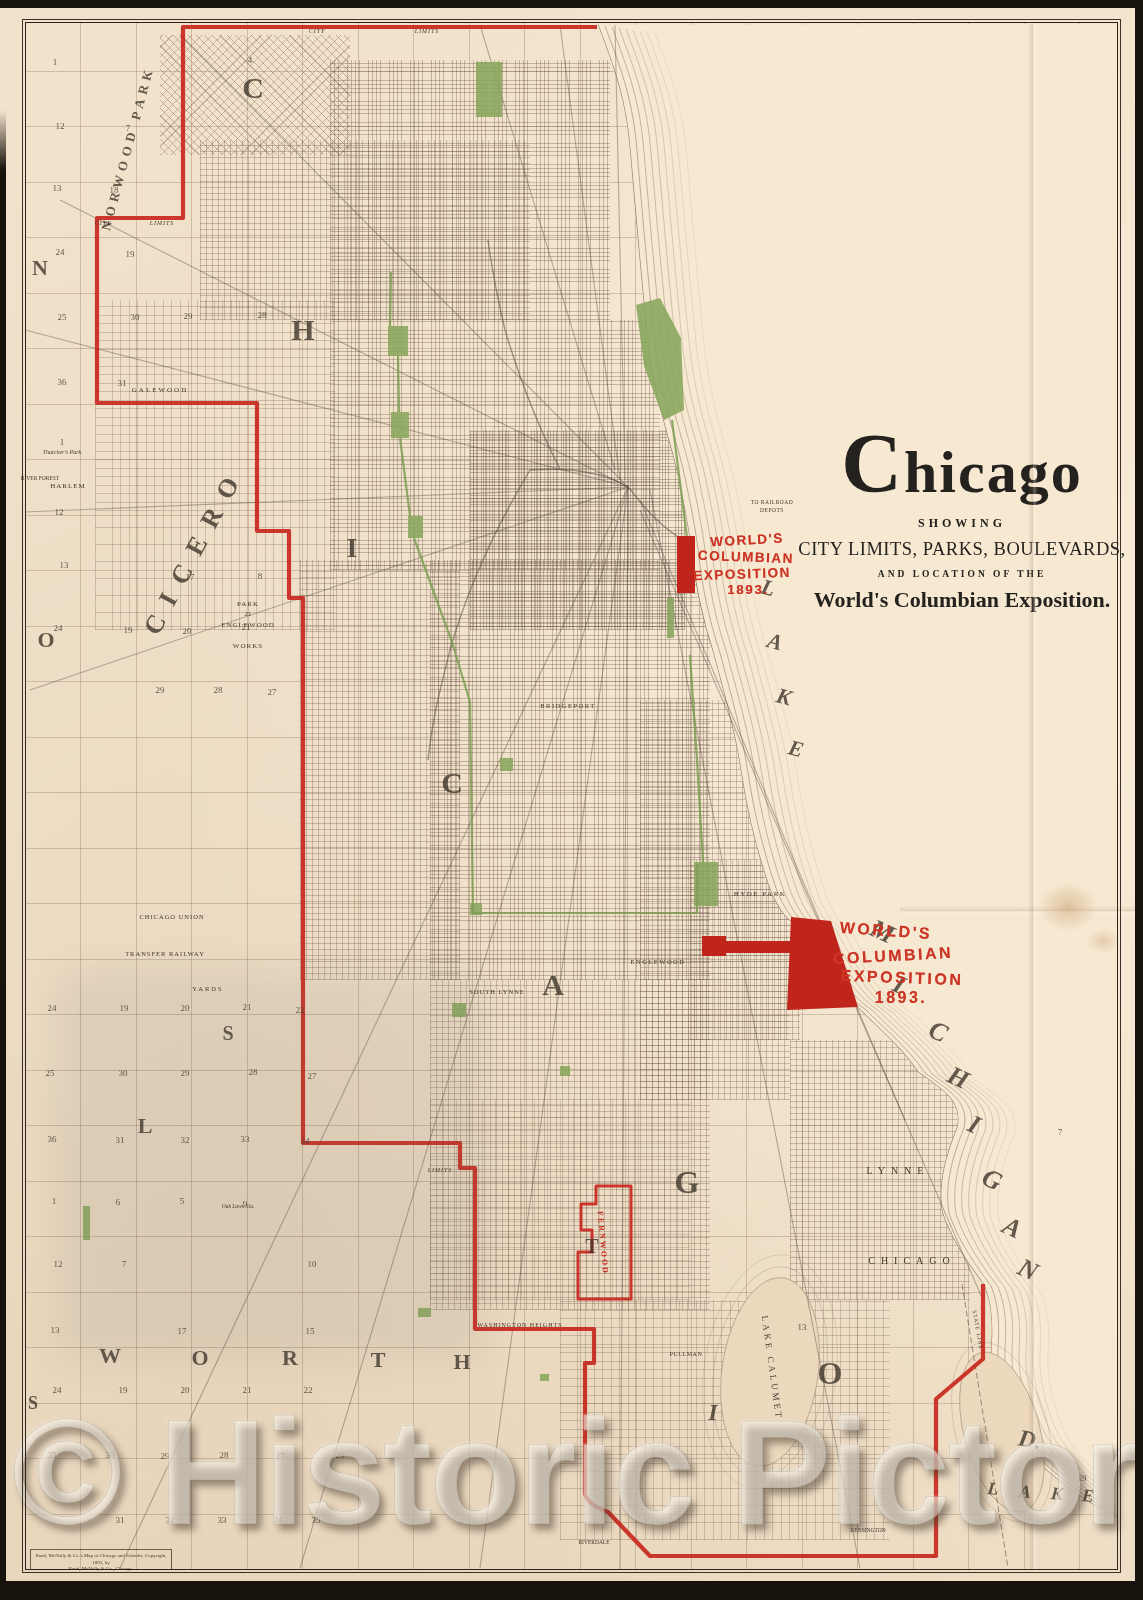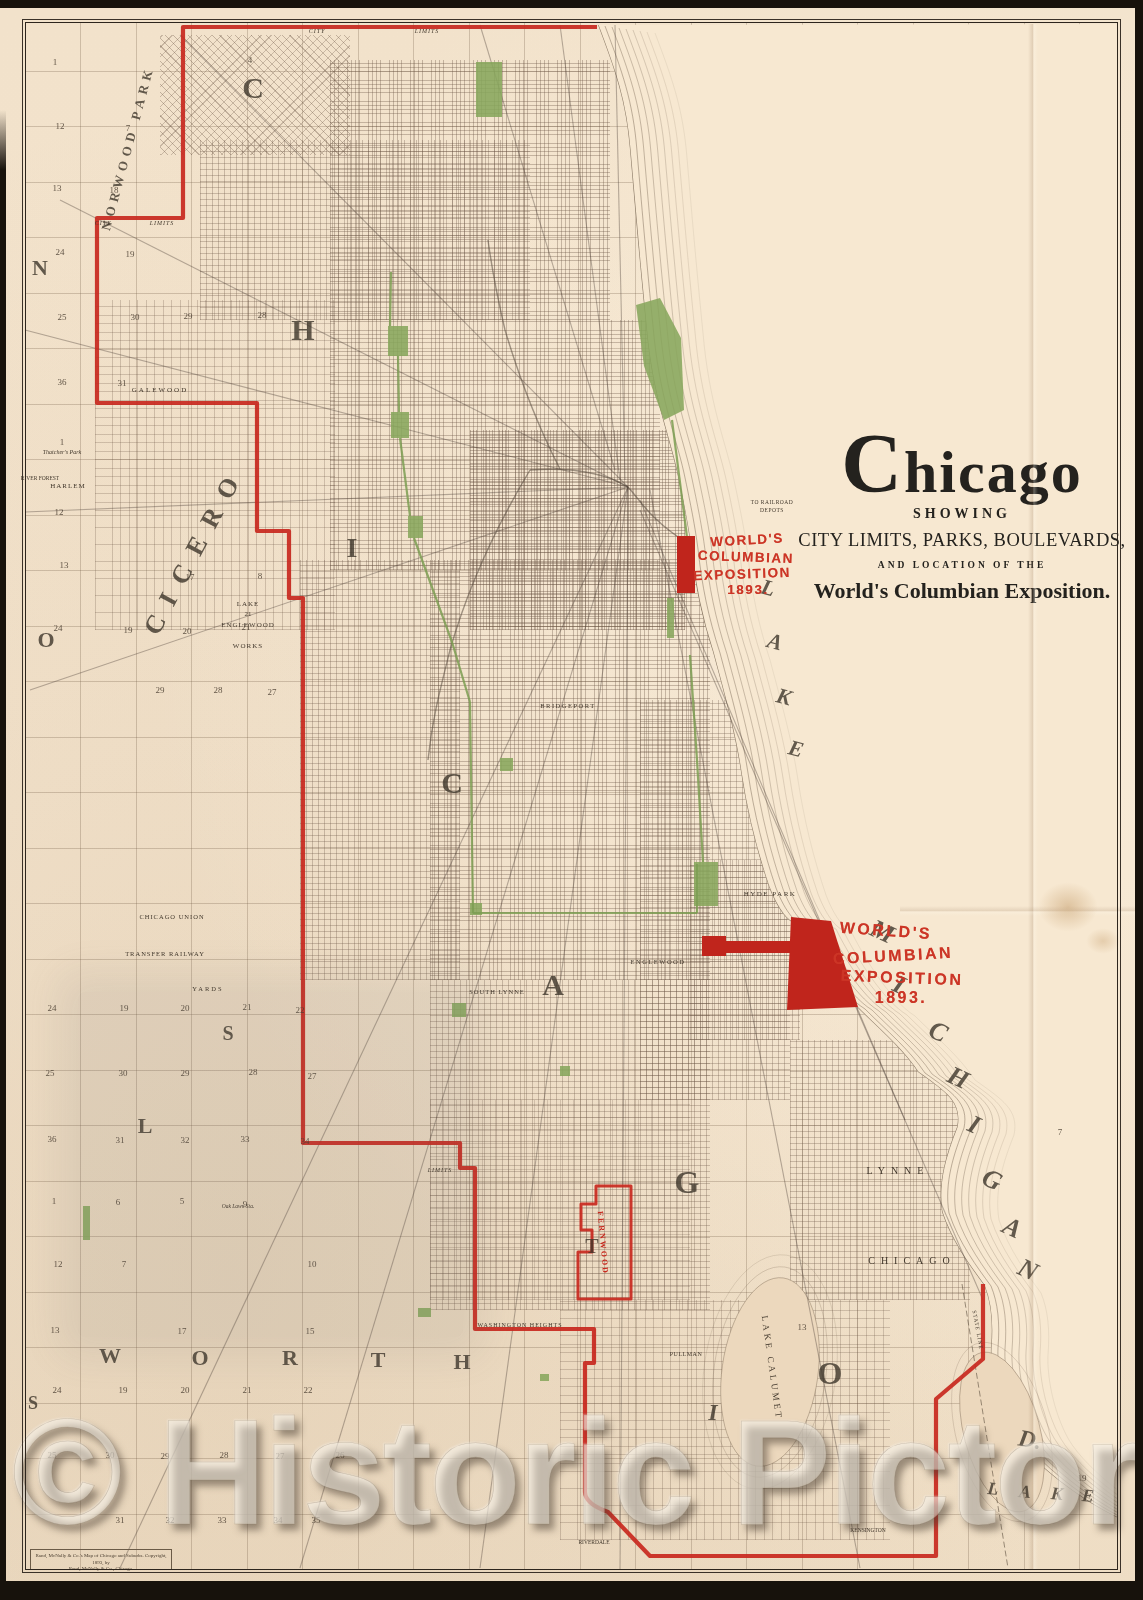--- a/index.html
+++ b/index.html
@@ -39,21 +39,21 @@
     color:#473b2e;opacity:.85;}
   .glyph{position:absolute;transform:translate(-50%,-50%) rotate(var(--r,0deg));
     font-family:"Liberation Serif",serif;font-weight:bold;color:#3e362b;opacity:.8;white-space:nowrap;}
   .plabel{position:absolute;transform:translate(-50%,-50%) rotate(var(--r,0deg));
     font-family:"Liberation Serif",serif;color:#42382c;white-space:nowrap;}
   
   #title-block{position:absolute;left:792px;top:430px;width:340px;text-align:center;z-index:9;color:#24221e;}
   #title-mapof{font-size:20px;font-weight:bold;letter-spacing:8px;}
   #title-name{font-size:60px;font-weight:bold;line-height:64px;margin-top:2px;letter-spacing:2px;}
   #title-name::first-letter{font-size:84px;}
-  #title-showing{font-size:14px;font-weight:bold;letter-spacing:4px;margin-top:2px;}
+  #title-showing{font-size:12px;font-weight:bold;letter-spacing:4px;margin-top:12px;}
   #title-line3{font-size:18.5px;margin-top:8px;letter-spacing:.5px;}
   #title-line4{font-size:9.5px;font-weight:bold;letter-spacing:3px;margin-top:9px;}
   #title-line5{font-size:22px;font-weight:bold;margin-top:8px;}
   
   .expo{position:absolute;z-index:9;text-align:center;}
   .expo div{position:absolute;transform:translate(-50%,-50%) rotate(var(--r,0deg));
     font-family:"Liberation Sans",sans-serif;font-weight:bold;color:#cc3526;white-space:nowrap;
     text-shadow:0 0 .5px rgba(204,53,38,.6);}
   #expo1 div{font-size:13.5px;letter-spacing:1.5px;}
   #expo2 div{font-size:16px;letter-spacing:2.5px;}
@@ -322,42 +322,42 @@
       <div class="glyph" style="left: 195px; top: 550px; font-size: 26px; letter-spacing: 14px; --r: -62deg;">CICERO</div>
     </div>
   <div id="places-layer">
       <div class="plabel" style="left: 160px; top: 390px; font-size: 7px; letter-spacing: 2px; --r: 0deg;">GALEWOOD</div>
       <div class="plabel" style="left: 68px; top: 486px; font-size: 7px; letter-spacing: 1px; --r: 0deg;">HARLEM</div>
       <div class="plabel" style="left: 40px; top: 478px; font-size: 5.5px; letter-spacing: 0px; --r: 0deg;">RIVER FOREST</div>
       <div class="plabel" style="left: 62px; top: 452px; font-size: 6px; letter-spacing: 0px; --r: 0deg; font-style: italic;">Thatcher's Park</div>
       <div class="plabel" style="left: 568px; top: 705px; font-size: 6.5px; letter-spacing: 1.5px; --r: 0deg;">BRIDGEPORT</div>
       <div class="plabel" style="left: 497px; top: 991px; font-size: 6.5px; letter-spacing: 1px; --r: 0deg;">SOUTH LYNNE</div>
       <div class="plabel" style="left: 658px; top: 961px; font-size: 6.5px; letter-spacing: 1.5px; --r: 0deg;">ENGLEWOOD</div>
-      <div class="plabel" style="left: 760px; top: 894px; font-size: 7px; letter-spacing: 1.5px; padding-left: 20px; --r: 0deg;">HYDE PARK</div>
+      <div class="plabel" style="left: 760px; top: 894px; font-size: 7px; letter-spacing: 1.5px; --r: 0deg;">HYDE PARK</div>
       <div class="plabel" style="left: 898px; top: 1170px; font-size: 10px; letter-spacing: 6px; --r: 0deg;">LYNNE</div>
       <div class="plabel" style="left: 912px; top: 1260px; font-size: 10px; letter-spacing: 6px; --r: 0deg;">CHICAGO</div>
       <div class="plabel" style="left: 520px; top: 1325px; font-size: 6px; letter-spacing: 1px; --r: 0deg;">WASHINGTON HEIGHTS</div>
       <div class="plabel" style="left: 686px; top: 1354px; font-size: 6px; letter-spacing: 0.5px; --r: 0deg;">PULLMAN</div>
       <div class="plabel" style="left: 594px; top: 1542px; font-size: 5.5px; letter-spacing: 0px; --r: 0deg;">RIVERDALE</div>
       <div class="plabel" style="left: 868px; top: 1530px; font-size: 5.5px; letter-spacing: 0px; --r: 0deg;">KENSINGTON</div>
       <div class="plabel" style="left: 172px; top: 916px; font-size: 6.5px; letter-spacing: 1px; --r: 0deg;">CHICAGO UNION</div>
       <div class="plabel" style="left: 165px; top: 953px; font-size: 6.5px; letter-spacing: 1px; --r: 0deg;">TRANSFER RAILWAY</div>
       <div class="plabel" style="left: 208px; top: 988px; font-size: 6.5px; letter-spacing: 2px; --r: 0deg;">YARDS</div>
       <div class="plabel" style="left: 772px; top: 502px; font-size: 5.5px; letter-spacing: 0.5px; --r: 0deg;">TO RAILROAD</div>
       <div class="plabel" style="left: 772px; top: 510px; font-size: 5.5px; letter-spacing: 0.5px; --r: 0deg;">DEPOTS</div>
       <div class="plabel" style="left: 317px; top: 31px; font-size: 6px; letter-spacing: 1px; --r: 0deg; font-style: italic;">CITY</div>
       <div class="plabel" style="left: 427px; top: 31px; font-size: 6px; letter-spacing: 1px; --r: 0deg; font-style: italic;">LIMITS</div>
       <div class="plabel" style="left: 103px; top: 223px; font-size: 6px; letter-spacing: 1px; --r: 0deg; font-style: italic;">CITY</div>
       <div class="plabel" style="left: 162px; top: 223px; font-size: 6px; letter-spacing: 1px; --r: 0deg; font-style: italic;">LIMITS</div>
       <div class="plabel" style="left: 440px; top: 1170px; font-size: 6px; letter-spacing: 1px; --r: 0deg; font-style: italic;">LIMITS</div>
       <div class="plabel" style="left: 603px; top: 1243px; font-size: 8px; letter-spacing: 2px; --r: 85deg; color: rgb(200, 40, 30); font-weight: bold;">FERNWOOD</div>
       <div class="plabel" style="left: 772px; top: 1368px; font-size: 9px; letter-spacing: 3px; --r: 82deg;">LAKE CALUMET</div>
       <div class="plabel" style="left: 978px; top: 1330px; font-size: 5.5px; letter-spacing: 1px; --r: 80deg;">STATE LINE</div>
       <div class="plabel" style="left: 238px; top: 1206px; font-size: 5.5px; letter-spacing: 0px; --r: 0deg; font-style: italic;">Oak Lawn Sta.</div>
-      <div class="plabel" style="left: 248px; top: 604px; font-size: 7px; letter-spacing: 1px; --r: 0deg;">LAKE</div>
+      <div class="plabel" style="left: 248px; top: 604px; font-size: 7px; letter-spacing: 1px; --r: 0deg;">PARK</div>
       <div class="plabel" style="left: 248px; top: 614px; font-size: 7px; letter-spacing: 0px; --r: 0deg;">21</div>
       <div class="plabel" style="left: 248px; top: 625px; font-size: 7px; letter-spacing: 1px; --r: 0deg;">ENGLEWOOD</div>
       <div class="plabel" style="left: 248px; top: 646px; font-size: 7px; letter-spacing: 1px; --r: 0deg;">WORKS</div>
     </div>
 
   <div id="title-block">
     <div id="title-name">Chicago</div>
     <div id="title-showing">SHOWING</div>
     <div id="title-line3">CITY LIMITS, PARKS, BOULEVARDS,</div>
     <div id="title-line4">AND LOCATION OF THE</div>

